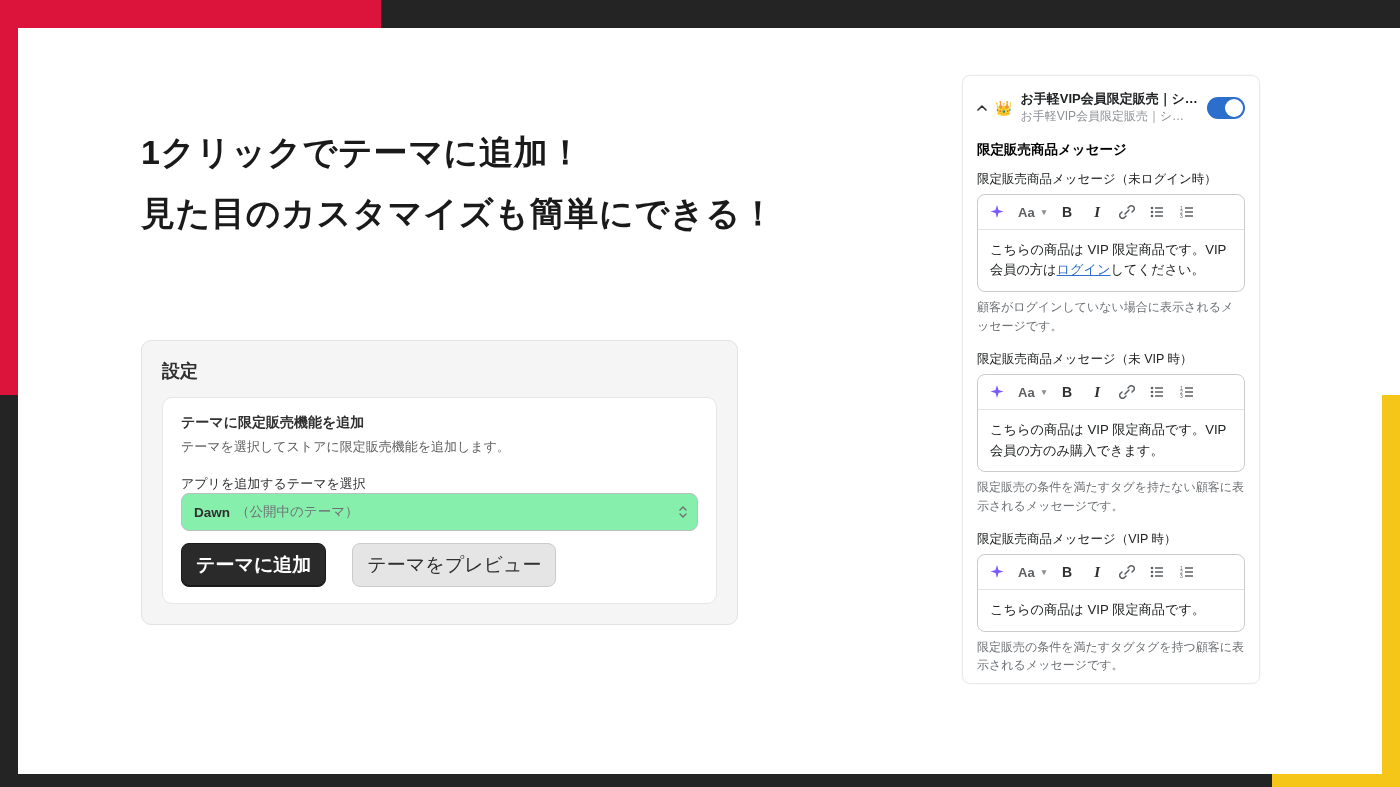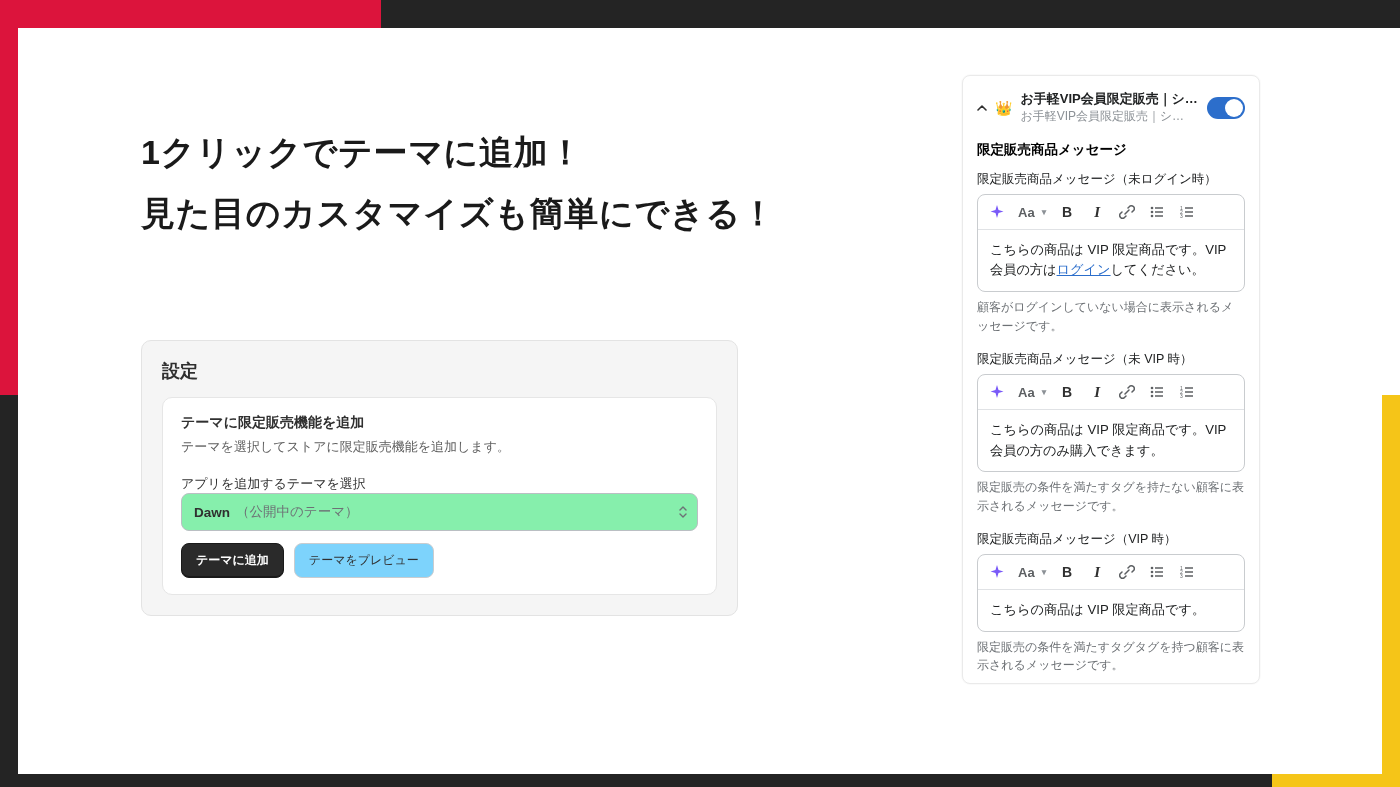--- a/index.html
+++ b/index.html
@@ -44,25 +44,25 @@
     background: #86efac; display: flex; align-items: center; gap: 6px;
     cursor: pointer;
   }
   .select .secondary { color: #6d7175; }
   .select-caret {
     position: absolute; right: 10px; top: 50%; transform: translateY(-50%);
     color: #6d7175; font-size: 14px; line-height: 1;
   }
   .btn-row { display: flex; gap: 10px; margin-top: 12px; }
   .btn {
-    border-radius: 8px; padding: 8px 14px; font-size: 12px; cursor: pointer;
+    border-radius: 8px; padding: 8px 14px; font-size: 19px; cursor: pointer;
     border: 1px solid transparent;
   }
   .btn-primary { background: #2a2a2a; color: #fff; border-color: #1a1a1a; font-weight: 600; box-shadow: inset 0 -1px 0 rgba(0,0,0,.4); }
-  .btn-secondary { background: #7dd3fc; color: #303030; border-color: #c9cccf; }
+  .btn-secondary { background: #e5e5e5; color: #303030; border-color: #c9cccf; margin-left: 16px; }
 
   .side-panel {
     position: absolute; left: 962px; top: 75px; width: 298px;
     background: #fff; border: 1px solid #eaeaea; border-radius: 8px;
     padding: 14px 14px 8px 14px;
     box-shadow: 0 0 0 1px rgba(0,0,0,.02);
   }
   .sp-header { display: flex; align-items: center; gap: 8px; margin-bottom: 16px; }
   .chev-up { font-size: 12px; color: #303030; cursor: pointer; }
   .crown { font-size: 14px; }

